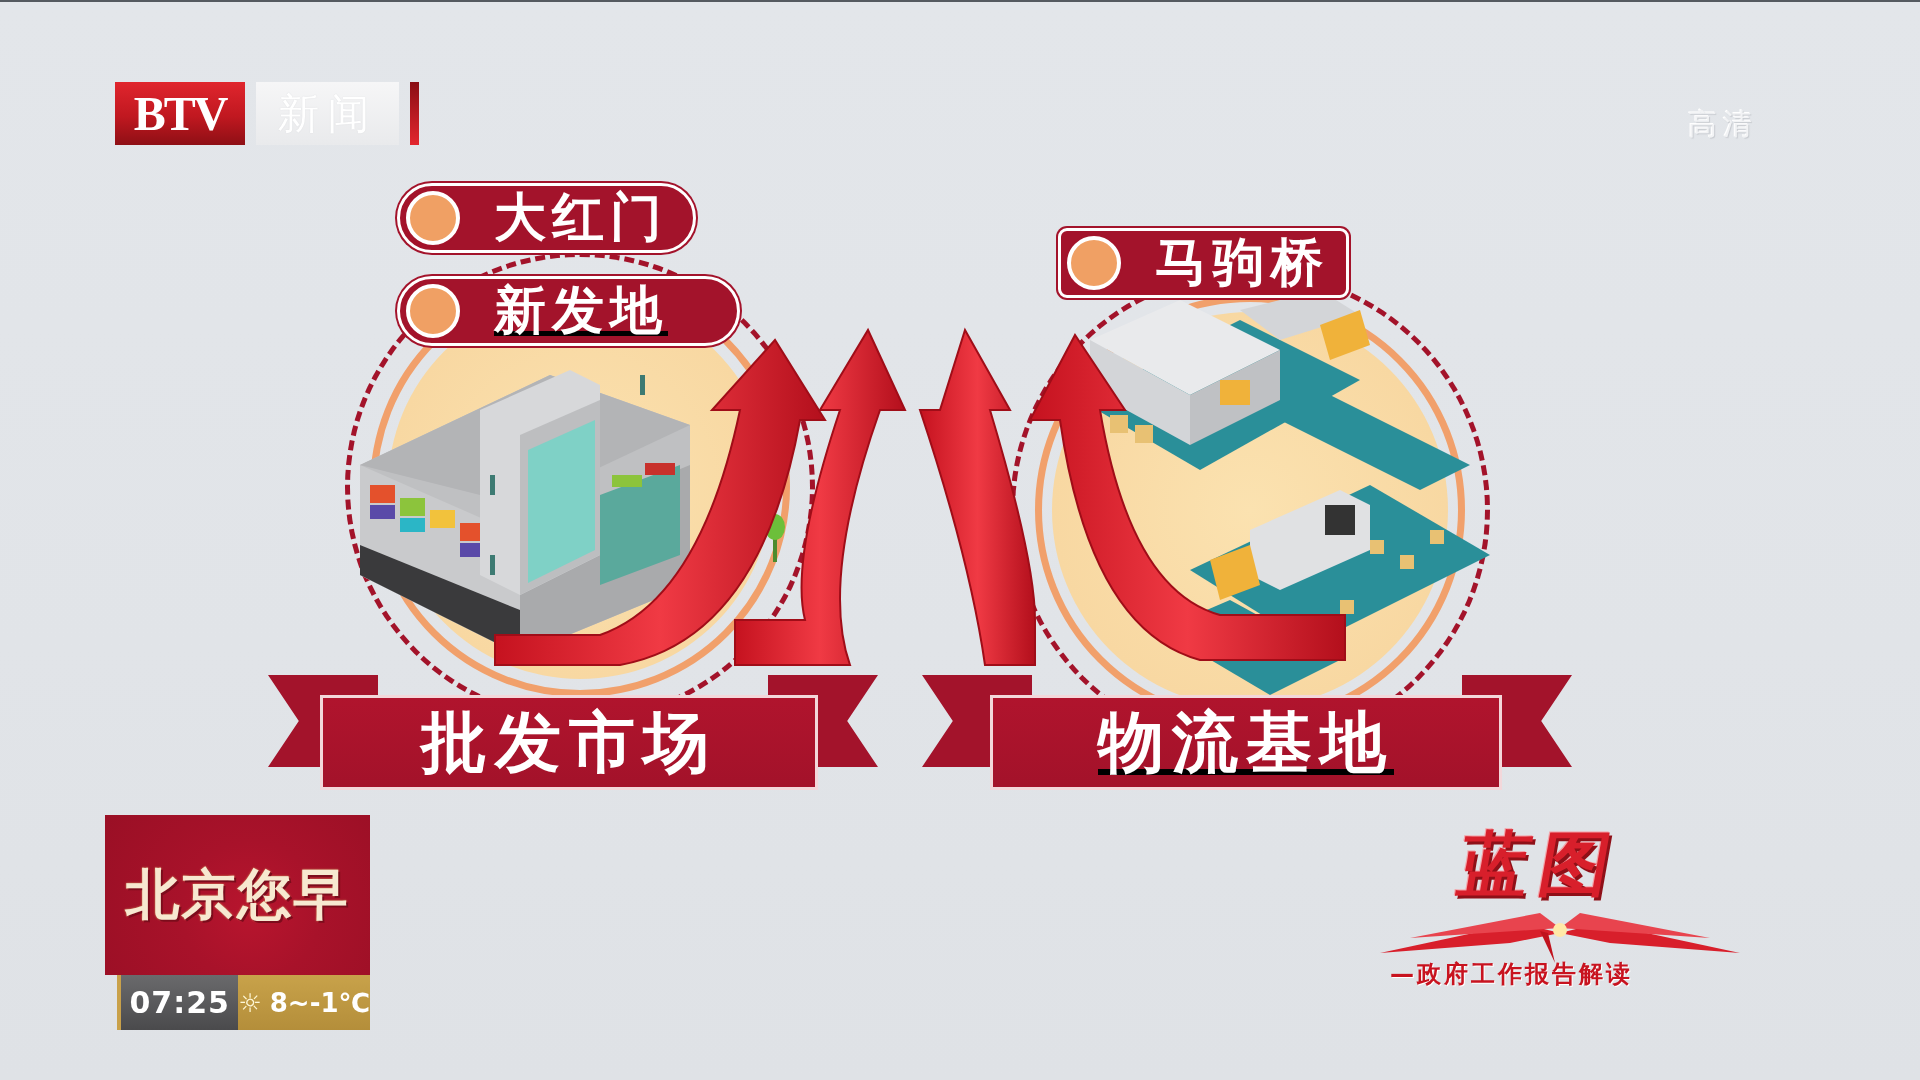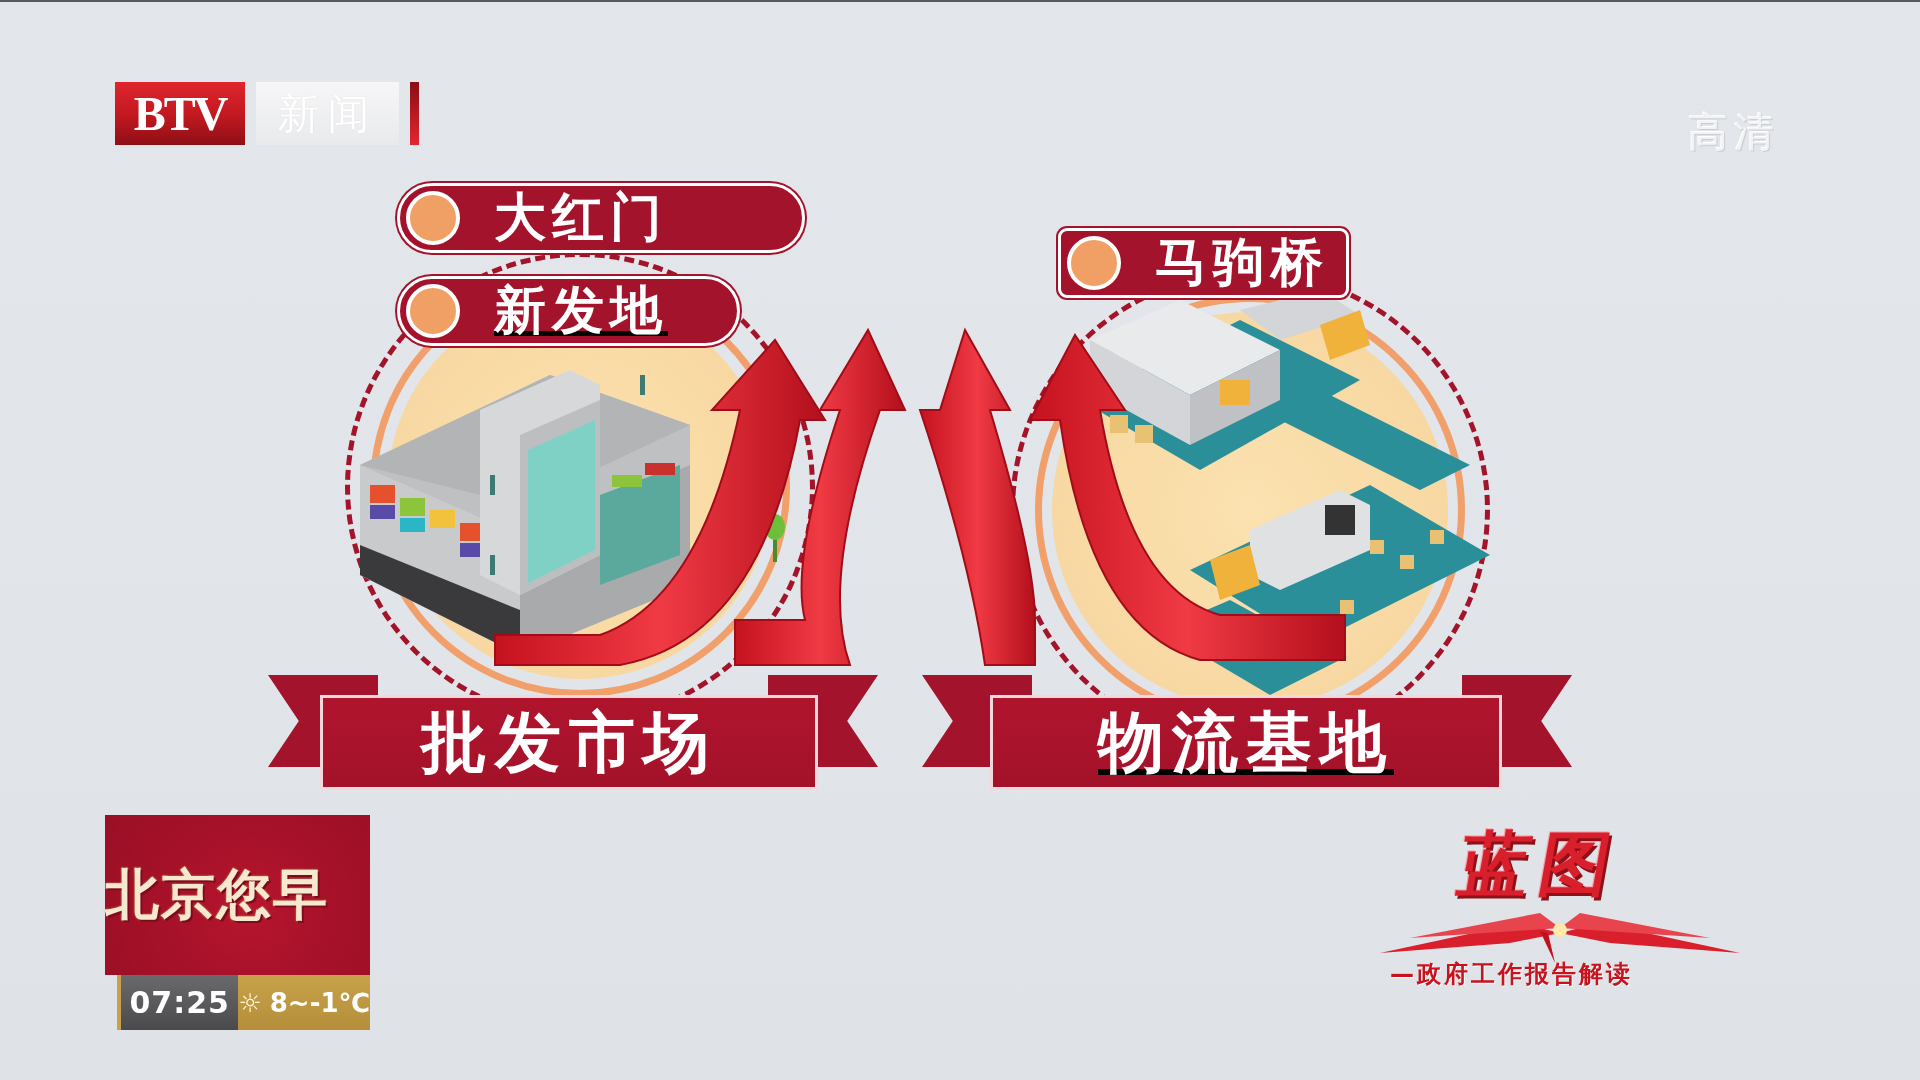--- a/index.html
+++ b/index.html
@@ -9,21 +9,21 @@
   .topline{position:absolute;left:0;top:0;width:1920px;height:2px;background:#555a60;}
   
   .btv{position:absolute;left:115px;top:82px;height:63px;display:flex;gap:11px;}
   .btv .red{width:130px;height:63px;background:linear-gradient(180deg,#e0252d 0%,#c01820 55%,#8e0f15 100%);
        color:#fff;font-family:"Liberation Serif","DejaVu Serif",serif;font-weight:bold;font-size:48px;
        display:flex;align-items:center;justify-content:center;letter-spacing:-2px;}
   .btv .white{width:143px;height:63px;background:linear-gradient(180deg,#f6f6f7,#e9eaec);
        color:#fff;font-size:42px;display:flex;align-items:center;justify-content:center;letter-spacing:8px;
        text-shadow:0 0 1px #d0d2d5;}
   .btv .bar{width:9px;height:63px;background:linear-gradient(180deg,#8a0e14,#e3262e);}
-  .hd{position:absolute;left:1688px;top:105px;font-size:40px;color:#f2f3f5;letter-spacing:6px;
+  .hd{position:absolute;left:1688px;top:105px;font-size:29px;color:#f2f3f5;letter-spacing:6px;
       text-shadow:1px 1px 1px #c7cacf,-1px -1px 0 #ffffff;}
   .dash{position:absolute;border-radius:50%;border:5px dashed #a3132a;box-sizing:border-box;}
   .ring{position:absolute;border-radius:50%;border:7px solid #f1a06b;box-sizing:border-box;}
   .fill{position:absolute;border-radius:50%;background:radial-gradient(circle,#fbe2b0 0%,#f8d8a2 70%,#f5cf98 100%);}
   
   .pill{position:absolute;height:70px;border-radius:35px;background:#a3132b;
         border:3px solid #ffffff;box-shadow:0 0 0 2px #a3132b;box-sizing:border-box;
         display:flex;align-items:center;}
   .pill .dot{width:54px;height:54px;border-radius:50%;background:#f0a064;border:4px solid #ffffff;
         box-sizing:border-box;margin-left:6px;flex:none;box-shadow:0 0 0 2px #a3132b;}
@@ -34,21 +34,21 @@
   .banner .tail.l{clip-path:polygon(0 0,100% 0,100% 100%,0 100%,28% 50%);}
   .banner .tail.r{clip-path:polygon(0 0,100% 0,72% 50%,100% 100%,0 100%);}
   .banner .main{position:absolute;top:20px;height:95px;background:linear-gradient(180deg,#b0142d,#a3122a);
         border:3px solid #f3d7da;box-sizing:border-box;display:flex;align-items:center;justify-content:center;}
   .banner .main span{color:#fff;font-weight:bold;font-size:66px;letter-spacing:8px;}
   
   svg.arrows{position:absolute;left:0;top:0;}
   
   .show{position:absolute;left:105px;top:815px;width:265px;height:215px;}
   .show .top{width:265px;height:160px;background:radial-gradient(circle at 55% 60%,#b8152e 0%,#a8122a 40%,#9a0f25 100%);
-        display:flex;align-items:center;justify-content:flex-start;}
+        display:flex;align-items:center;justify-content:center;}
   .show .top span{font-size:54px;font-weight:bold;color:#f7e8d0;letter-spacing:2px;
         text-shadow:2px 2px 0 #7c0c1c,0 0 2px #d9b26a;}
   .show .bottom{display:flex;height:55px;padding-left:12px;}
   .show .time{width:122px;background:linear-gradient(180deg,#6a6a6c,#4a4a4c);color:#fff;font-weight:bold;font-size:30px;
         display:flex;align-items:center;justify-content:center;letter-spacing:1px;border-left:4px solid #c9a14a;}
   .show .weather{flex:1;background:linear-gradient(180deg,#c8a24a,#b48e3a);color:#fff;font-weight:bold;font-size:26px;
         display:flex;align-items:center;justify-content:center;gap:8px;}
   .sun{font-size:26px;color:#fff8d8;}
   
   .lantu{position:absolute;left:1370px;top:818px;width:380px;height:190px;}
@@ -147,21 +147,21 @@
 
   <path d="M495,635 L495,665 L620,665 Q760,640 800,420 L825,420 L775,340 L712,410 L740,410 Q700,600 600,635 Z" fill="url(#ag)" stroke="#a00d18" stroke-width="2"></path>
 
   <path d="M735,620 L735,665 L850,665 Q820,580 880,410 L905,410 L868,330 L820,410 L840,410 Q790,560 805,620 Z" fill="url(#ag)" stroke="#a00d18" stroke-width="2"></path>
 
   <path d="M1035,620 L1035,665 L985,665 Q970,560 920,410 L940,410 L965,330 L1010,410 L990,410 Q1035,560 1035,620 Z" fill="url(#ag)" stroke="#a00d18" stroke-width="2"></path>
 
   <path d="M1345,615 L1345,660 L1200,660 Q1090,630 1060,420 L1030,420 L1075,335 L1125,410 L1100,410 Q1130,590 1220,615 Z" fill="url(#ag)" stroke="#a00d18" stroke-width="2"></path>
 </svg>
 
-<div class="pill" style="left:397px;top:183px;width:408px;">
+<div class="pill" style="left:397px;top:183px;width:299px;">
   <div class="dot"></div>
   <span class="txt">大红门</span>
 </div>
 <div class="pill" style="left:397px;top:276px;width:343px;text-decoration:underline;">
   <div class="dot"></div>
   <span class="txt">新发地</span>
 </div>
 <div class="pill" style="left:1058px;top:228px;width:291px;border-radius:9px;">
   <div class="dot"></div>
   <span class="txt">马驹桥</span>

